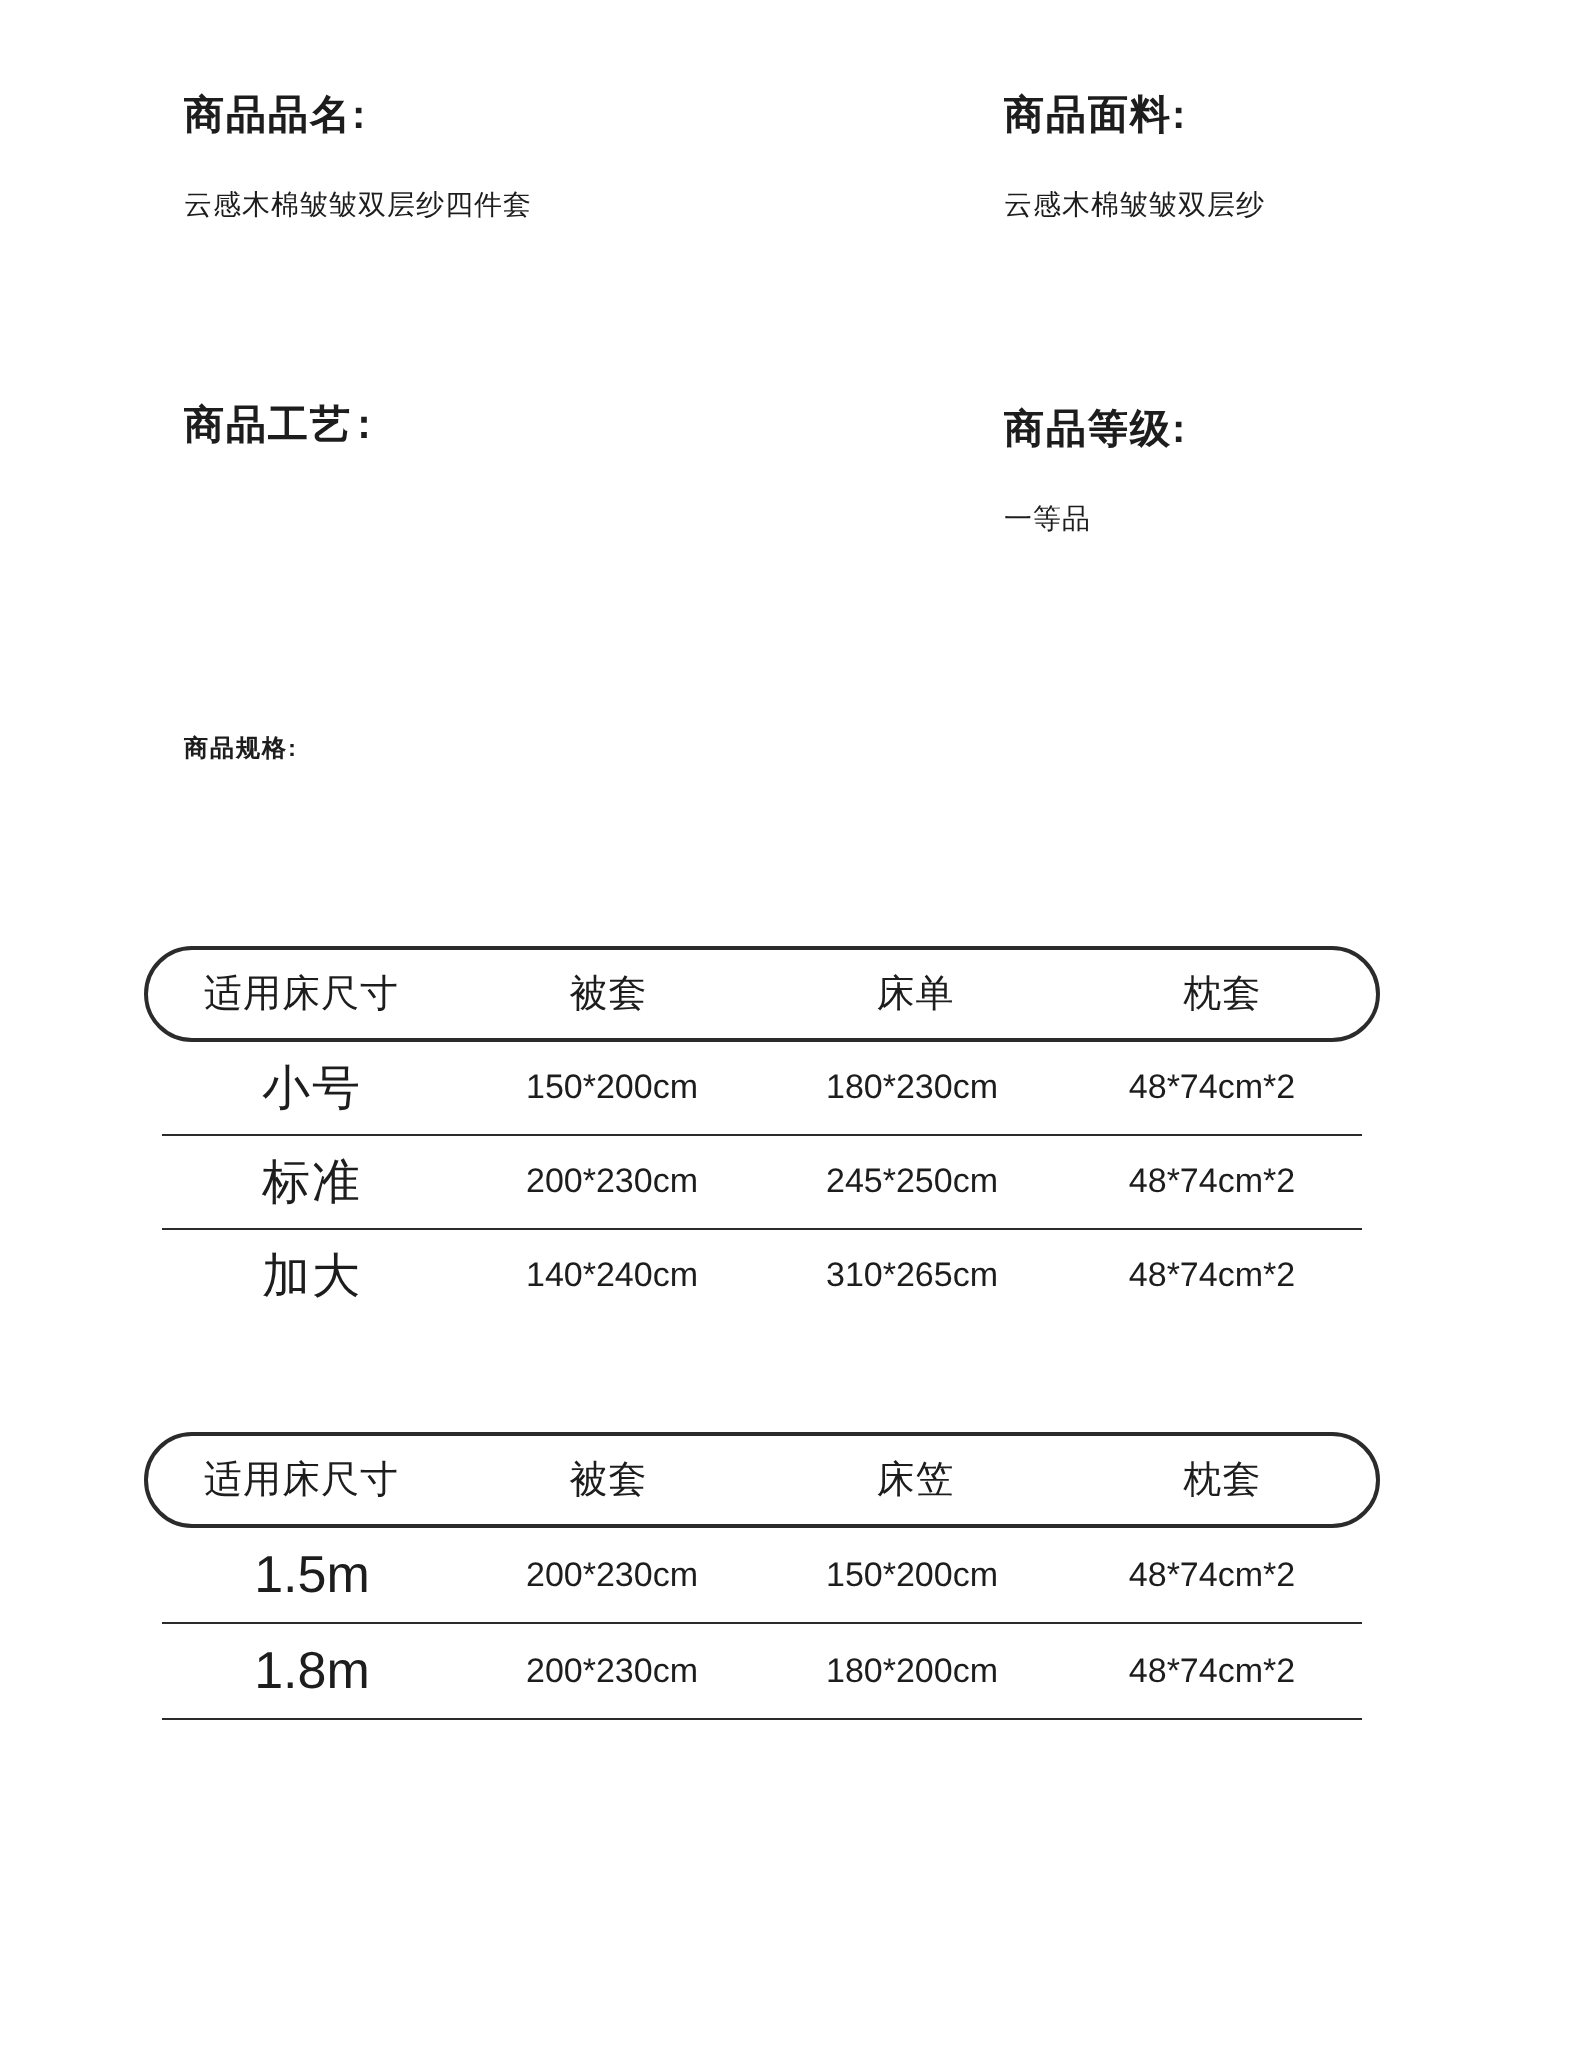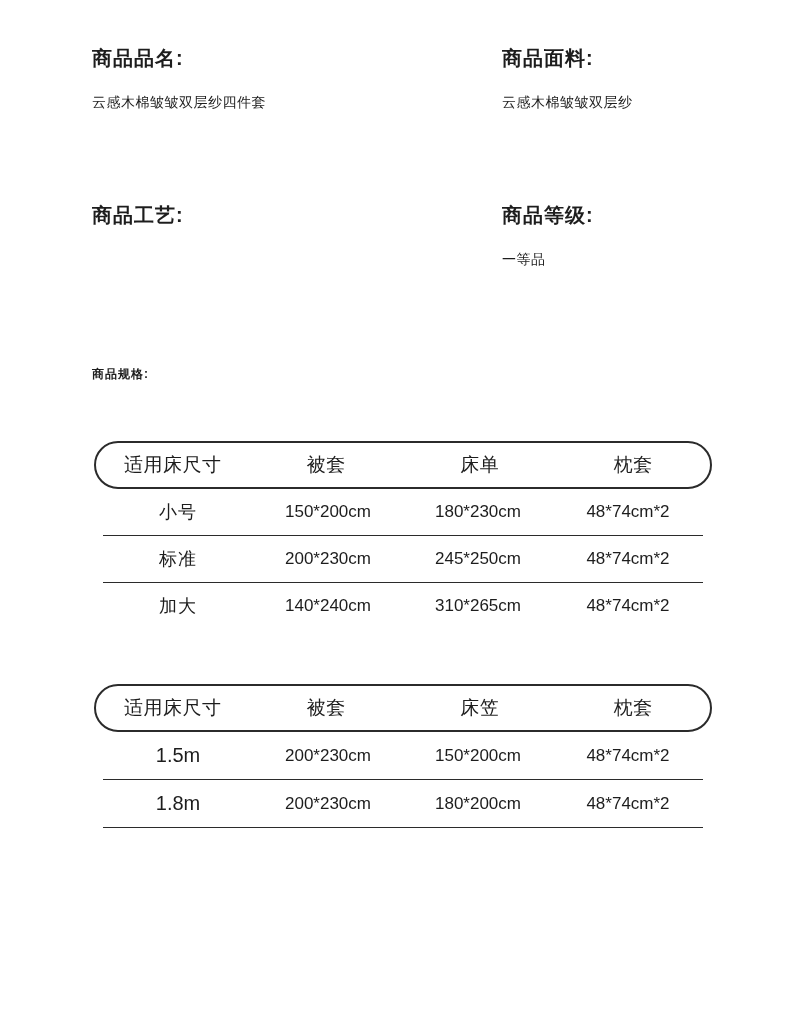--- a/index.html
+++ b/index.html
@@ -30,37 +30,38 @@
   .field .value {
     font-size: 14px;
     font-weight: 400;
     line-height: 26px;
     margin-top: 18px;
     letter-spacing: 0.5px;
     white-space: nowrap;
   }
   #field-name   { left: 92px;  top: 45px; }
   #field-fabric { left: 502px; top: 45px; }
-  #field-craft  { left: 92px;  top: 202px; }
+  #field-craft  { left: 92px;  top: 202px; font-family: Liberation Mono, monospace; }
   #field-grade  { left: 502px; top: 202px; }
 
   .spec-heading {
     position: absolute;
     left: 92px;
     top: 361px;
     font-size: 12px;
     font-weight: 700;
     line-height: 26px;
     letter-spacing: 1px;
   }
 
   .spec-table {
     position: absolute;
-    left: 94px;
+    left: 72px;
     width: 618px;
+    margin-top: 32px;
   }
   #table1 { top: 441px; }
   #table2 { top: 684px; }
 
   .t-head {
     box-sizing: border-box;
     height: 48px;
     border: 2px solid #2b2b2b;
     border-radius: 26px;
     display: grid;
@@ -83,22 +84,22 @@
     align-items: center;
   }
   #table1 .t-row { height: 46px; }
   #table2 .t-row { height: 47px; }
   .t-row.divider { border-bottom: 1.5px solid #2b2b2b; }
   .cell {
     text-align: center;
     font-size: 17px;
     font-weight: 400;
   }
-  .size-cell { font-size: 18px; letter-spacing: 1px; }
-  #table2 .size-cell { font-size: 20px; letter-spacing: 0; }
+  .size-cell { font-size: 24px; letter-spacing: 1px; }
+  #table2 .size-cell { font-size: 26px; letter-spacing: 0; }
 </style>
 </head>
 <body>
 
 <div class="canvas">
 
   <div class="field" id="field-name">
     <div class="label">商品品名:</div>
     <div class="value">云感木棉皱皱双层纱四件套</div>
   </div>

